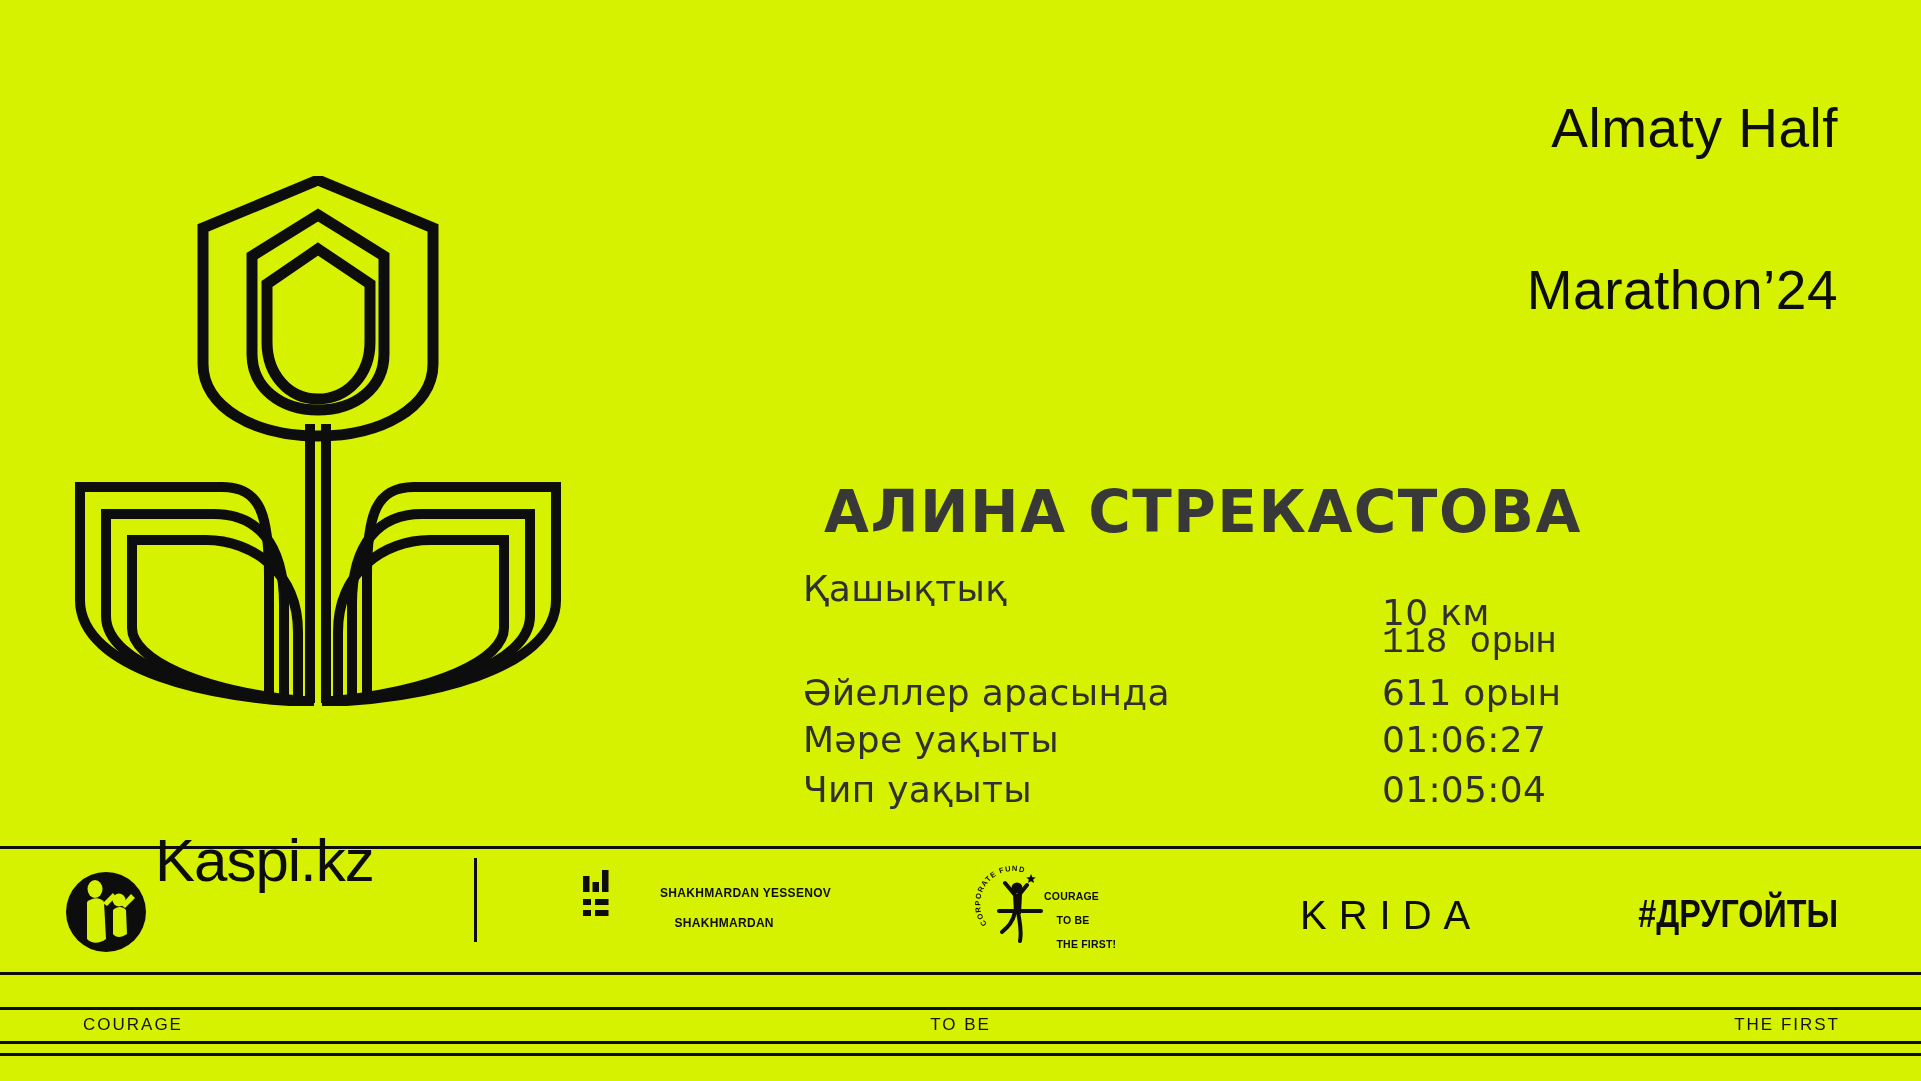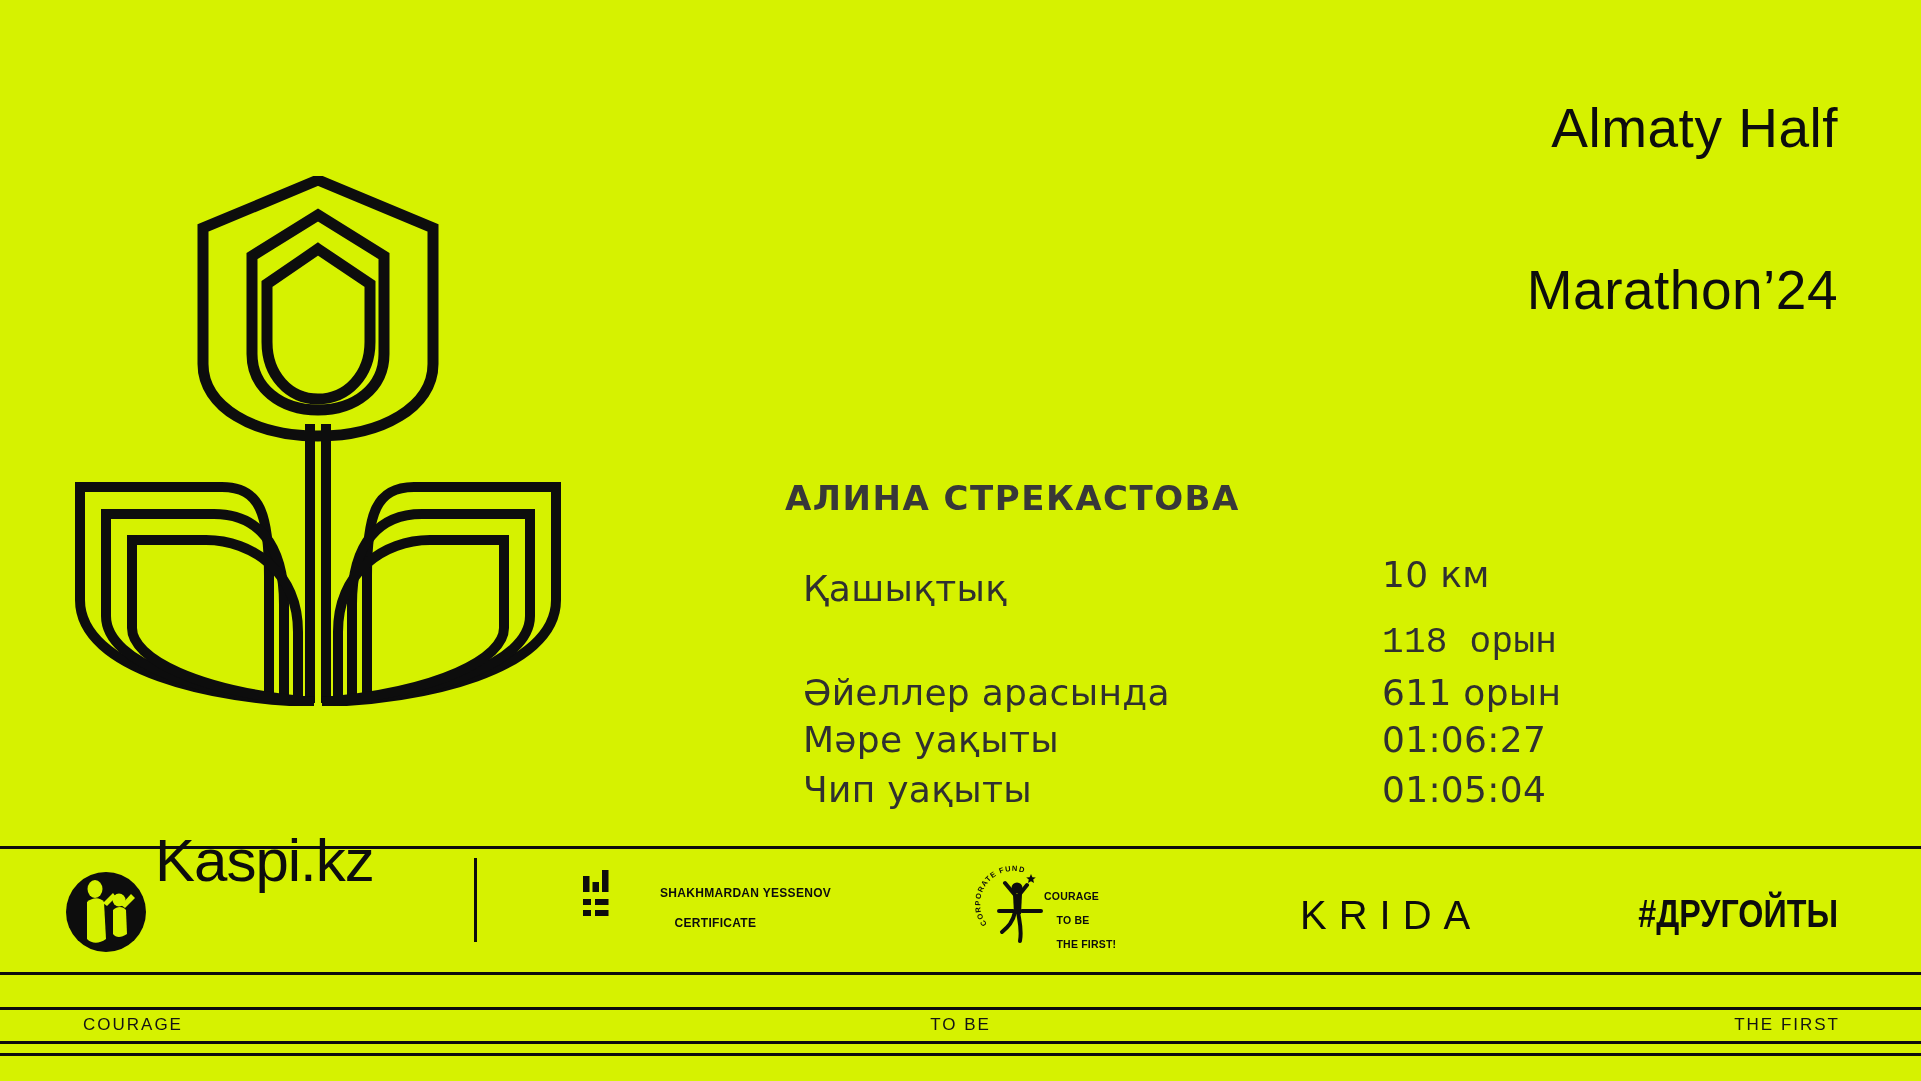--- a/index.html
+++ b/index.html
@@ -26,22 +26,22 @@
     top:312px; right:83px;
     font-size:112px;
     letter-spacing:-1px;
     color:#0c0c0c;
     white-space:nowrap;
   }
 
   
   .kz{font-family:"DejaVu Sans","Liberation Sans",sans-serif;}
   .runner-name{
-    left:785px; top:478px;
-    font-size:34px; font-weight:bold;
+    left:824px; top:478px;
+    font-size:58px; font-weight:bold;
     letter-spacing:1.5px;
     color:#383838;
     white-space:nowrap;
   }
   .row-label{left:803px; font-size:36px; color:#303030; letter-spacing:.3px; white-space:nowrap;}
   .row-value{left:1382px; font-size:36px; color:#303030; letter-spacing:.3px; white-space:nowrap;}
 
   
   .rule{left:0; width:1921px; height:3px; background:#0d0d0d;}
 
@@ -108,21 +108,21 @@
     </g>
   </svg>
 
   <div class="abs event-title"><span>Almaty Half</span><br>
     <span>Marathon’24</span></div>
 
 
   <div class="abs runner-name kz">АЛИНА СТРЕКАСТОВА</div>
 
   <div class="abs row-label kz" style="top:568px;">Қашықтық</div>
-  <div class="abs row-value kz" style="top:554px;text-align:right;">10 км</div>
+  <div class="abs row-value kz" style="top:592px;text-align:right;">10 км</div>
 
   <div class="abs row-value kz" style="top:622px;font-family:Liberation Mono, monospace;">118 орын</div>
 
   <div class="abs row-label kz" style="top:672px;">Әйеллер арасында</div>
   <div class="abs row-value kz" style="top:672px;">611 орын</div>
 
   <div class="abs row-label kz" style="top:719px;">Мәре уақыты</div>
   <div class="abs row-value kz" style="top:719px;">01:06:27</div>
 
   <div class="abs row-label kz" style="top:769px;">Чип уақыты</div>
@@ -151,21 +151,21 @@
       <rect x="0" y="6" width="6.5" height="16"></rect>
       <rect x="9.5" y="12" width="6.5" height="10"></rect>
       <rect x="19" y="0" width="6.5" height="22"></rect>
       <rect x="0" y="29" width="8" height="6"></rect>
       <rect x="12" y="29" width="13.5" height="6"></rect>
       <rect x="0" y="40" width="8" height="6"></rect>
       <rect x="12" y="40" width="13.5" height="6"></rect>
     </g>
   </svg>
   <div class="abs yessenov-text"><span>SHAKHMARDAN YESSENOV</span><br>
-    <span>CERTIFICATE</span></div>
+    <span>SHAKHMARDAN</span></div>
 
   <svg class="abs" style="left:975px; top:862px;" width="70" height="100" viewBox="0 0 70 100">
     <defs>
       <path id="arc-cf" d="M 12,62 A 33,33 0 0 1 52,12"></path>
     </defs>
     <text font-size="7.5" font-weight="bold" letter-spacing="1" fill="#0d0d0d" font-family="Liberation Sans, sans-serif">
       <textPath href="#arc-cf">CORPORATE FUND</textPath>
     </text>
     <g stroke="#0d0d0d" stroke-width="4" stroke-linecap="round" fill="none">
       <path d="M30,21 L40,33 M52,23 L44,33"></path>

